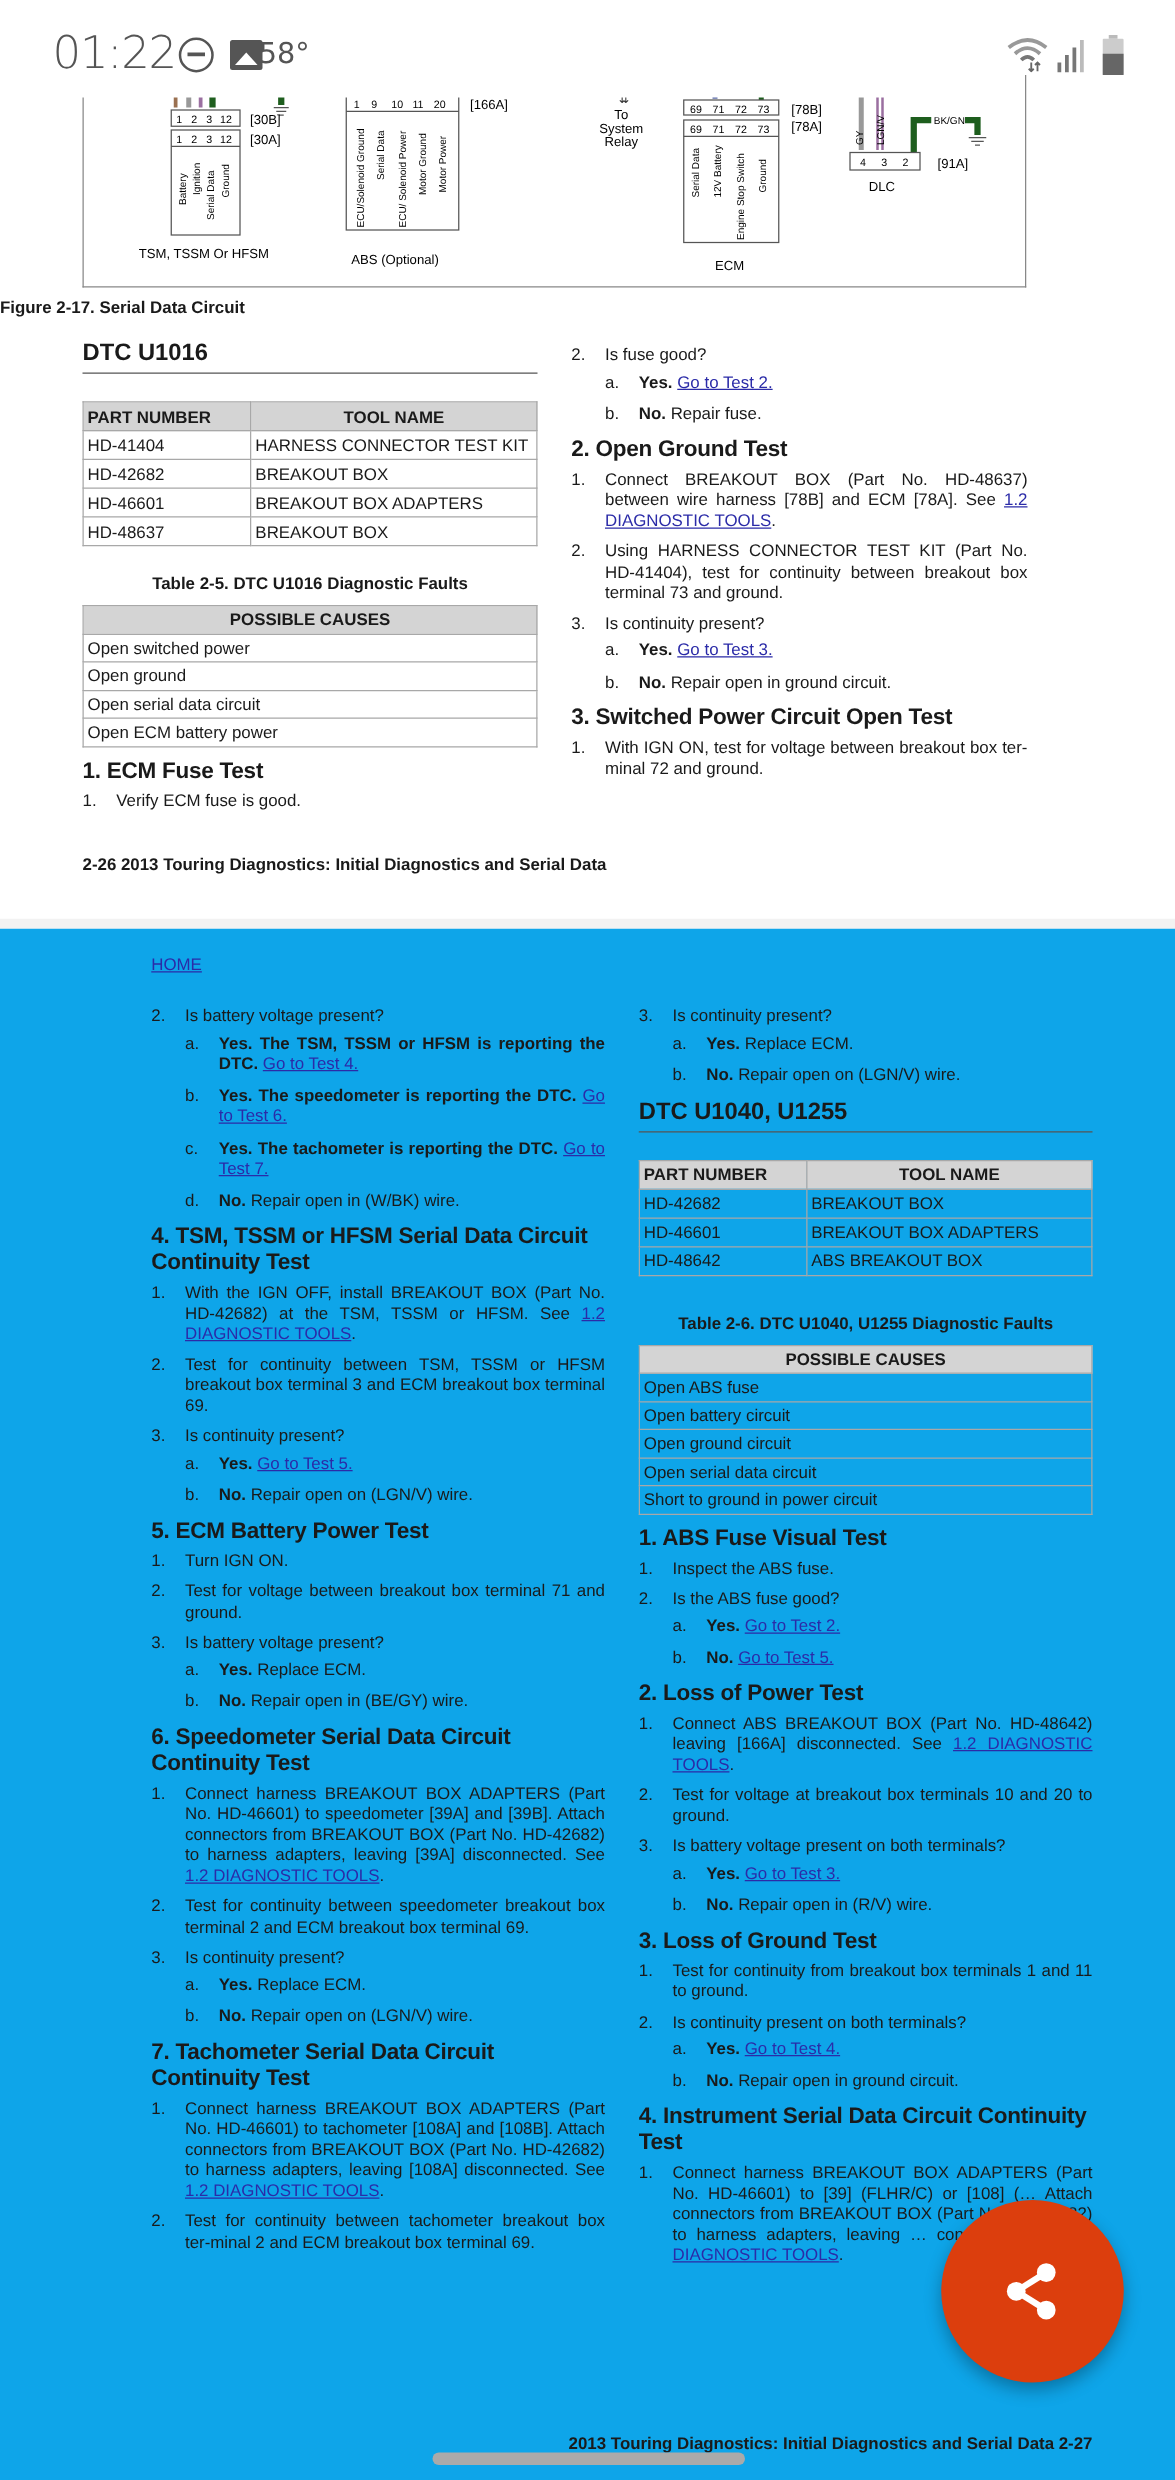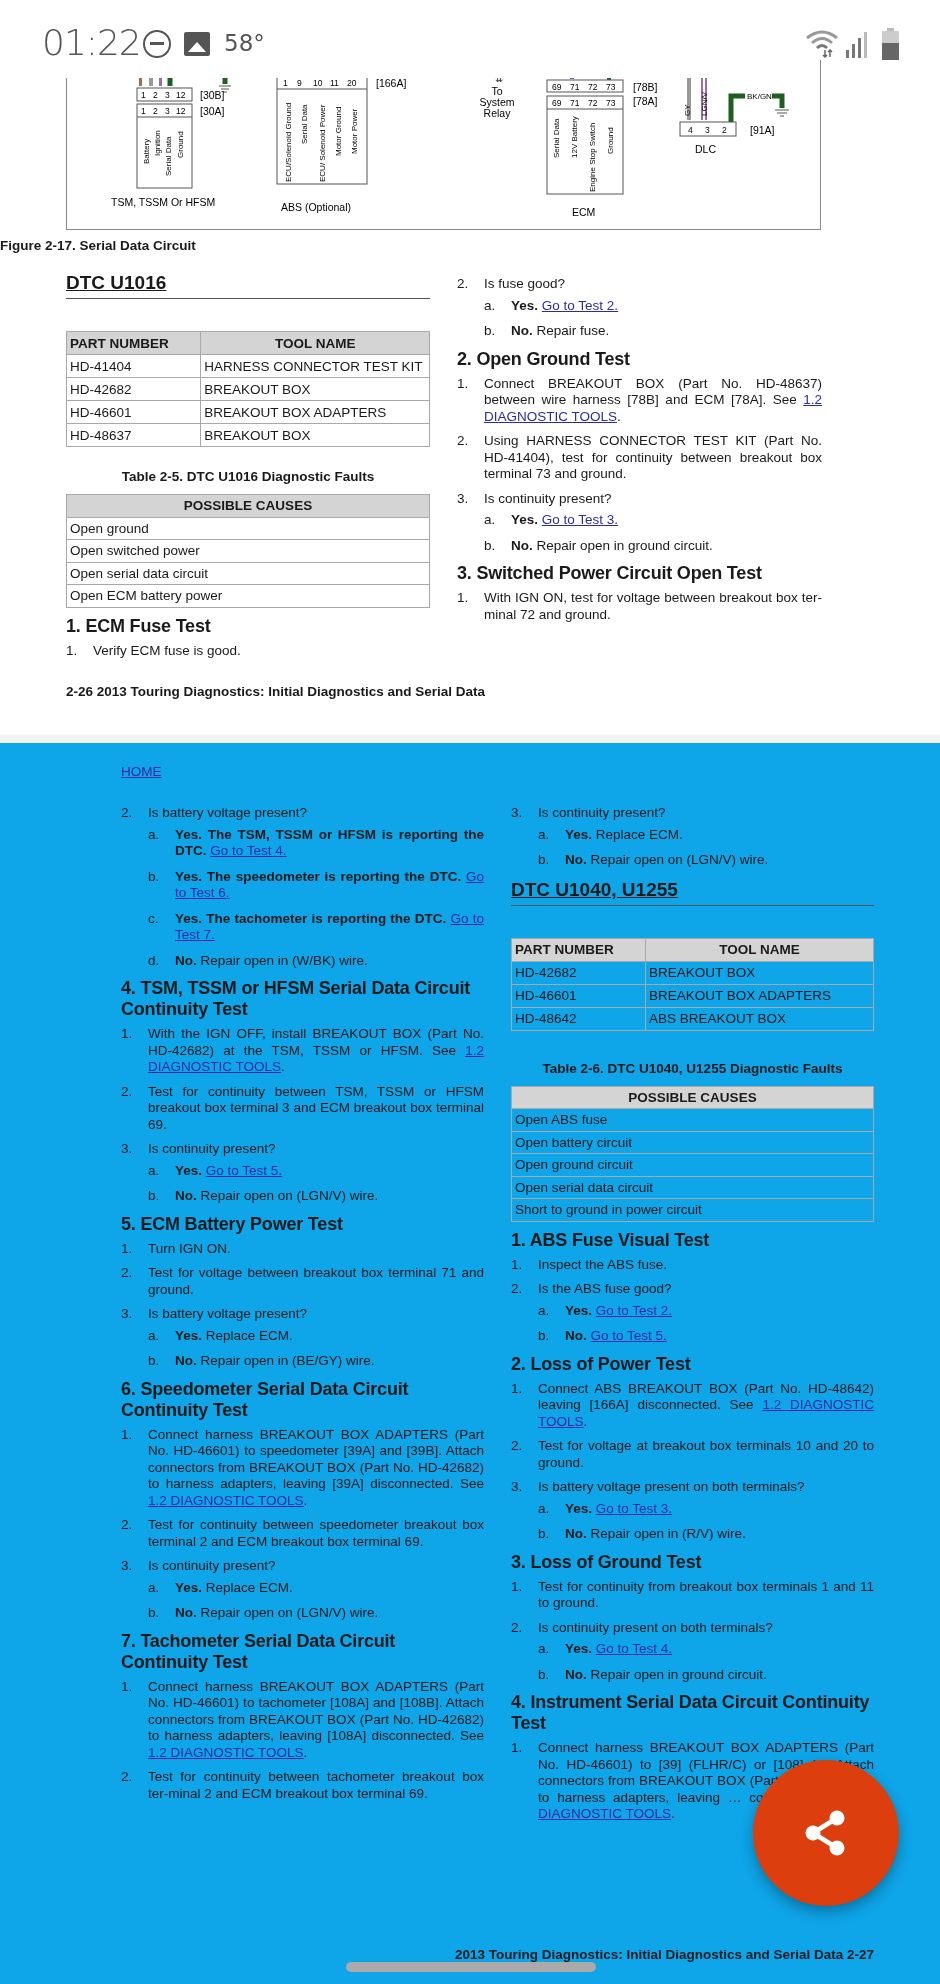--- a/index.html
+++ b/index.html
@@ -7,34 +7,34 @@
   body { font-family: "Liberation Sans", sans-serif; color: #1a1a1a; position: relative; }
 
   
   .statusbar { position: absolute; left: 0; top: 0; width: 770px; height: 78px; background: #fff; z-index: 5; }
   .sb-time { position: absolute; left: 42px; top: 22px; font-family: "DejaVu Sans", sans-serif; font-size: 36px; color: #555; letter-spacing: -1px; font-weight: 300; }
   .sb-icon { position: absolute; top: 30px; }
   .sb-dnd { left: 143px; width: 28px; height: 28px; border: 2.5px solid #555; border-radius: 50%; }
   .sb-dnd::after { content: ""; position: absolute; left: 5px; right: 5px; top: 10px; height: 3px; background: #555; }
   .sb-gallery { left: 184px; width: 26px; height: 24px; top: 32px; background: #555; border-radius: 2px; }
   .sb-gallery::after { content: ""; position: absolute; left: 4px; bottom: 4px; width: 0; height: 0; border-left: 9px solid transparent; border-right: 9px solid transparent; border-bottom: 10px solid #fff; }
-  .sb-temp { position: absolute; left: 224px; top: 30px; font-family: "DejaVu Sans", sans-serif; font-size: 23px; color: #555; }
+  .sb-temp { position: absolute; left: 207px; top: 30px; font-family: "DejaVu Sans", sans-serif; font-size: 23px; color: #555; }
   .sb-wifi { left: 805px; top: 28px; width: 34px; height: 30px; }
   .sb-signal { left: 845px; top: 30px; width: 24px; height: 28px; }
   .sb-battery { left: 882px; top: 28px; width: 17px; height: 32px; }
 
   
   .page1 { position: absolute; left: 0; top: 0; width: 940px; height: 745px; background: #fff; }
   .figure-box { position: absolute; left: 66px; top: 60px; width: 755px; height: 170px; border: 1px solid #888; border-top: none; }
   .fig-caption { position: absolute; left: 0; width: 940px; top: 238px; text-align: left; font-weight: bold; font-size: 13.5px; }
 
   .col-left-1 { position: absolute; left: 66px; top: 272px; width: 364px; }
   .col-right-1 { position: absolute; left: 457px; top: 276px; width: 365px; }
 
-  h2.dtc { font-size: 19px; font-weight: bold; padding-bottom: 4px; border-bottom: 1.5px solid #555; margin-bottom: 32px; text-decoration: underline; }
+  h2.dtc { font-size: 19px; font-weight: bold; padding-bottom: 4px; border-bottom: 1.5px solid #555; margin-bottom: 22px; }
   table.tools { width: 100%; border-collapse: collapse; font-size: 13.5px; }
   table.tools th, table.tools td { border: 1px solid #a8a8a8; padding: 2px 3px; height: 23px; text-align: left; font-weight: normal; }
   table.tools th { background: #d4d4d4; font-weight: bold; }
   table.tools th.center { text-align: center; }
   table.tools td.pn { width: 37%; }
   .table-caption { text-align: center; font-weight: bold; font-size: 13.5px; margin: 22px 0 10px; }
   table.causes { width: 100%; border-collapse: collapse; font-size: 13.5px; }
   table.causes th, table.causes td { border: 1px solid #a8a8a8; padding: 3px 3px; height: 22.5px; text-align: left; }
   table.causes th { background: #d4d4d4; text-align: center; font-weight: bold; }
 
@@ -215,24 +215,24 @@
           </tr>
     </tbody>
       </table>
     <div class="table-caption">Table 2-5. DTC U1016 Diagnostic Faults</div>
     <table class="causes">
       <tbody>
           <tr>
             <th>POSSIBLE CAUSES</th>
           </tr>
       <tr>
+            <td>Open switched power</td>
+          </tr>
+      <tr>
             <td>Open ground</td>
-          </tr>
-      <tr>
-            <td>Open switched power</td>
           </tr>
       <tr>
             <td>Open serial data circuit</td>
           </tr>
       <tr>
             <td>Open ECM battery power</td>
           </tr>
     </tbody>
       </table>
     <h3 class="test">1. ECM Fuse Test</h3>

